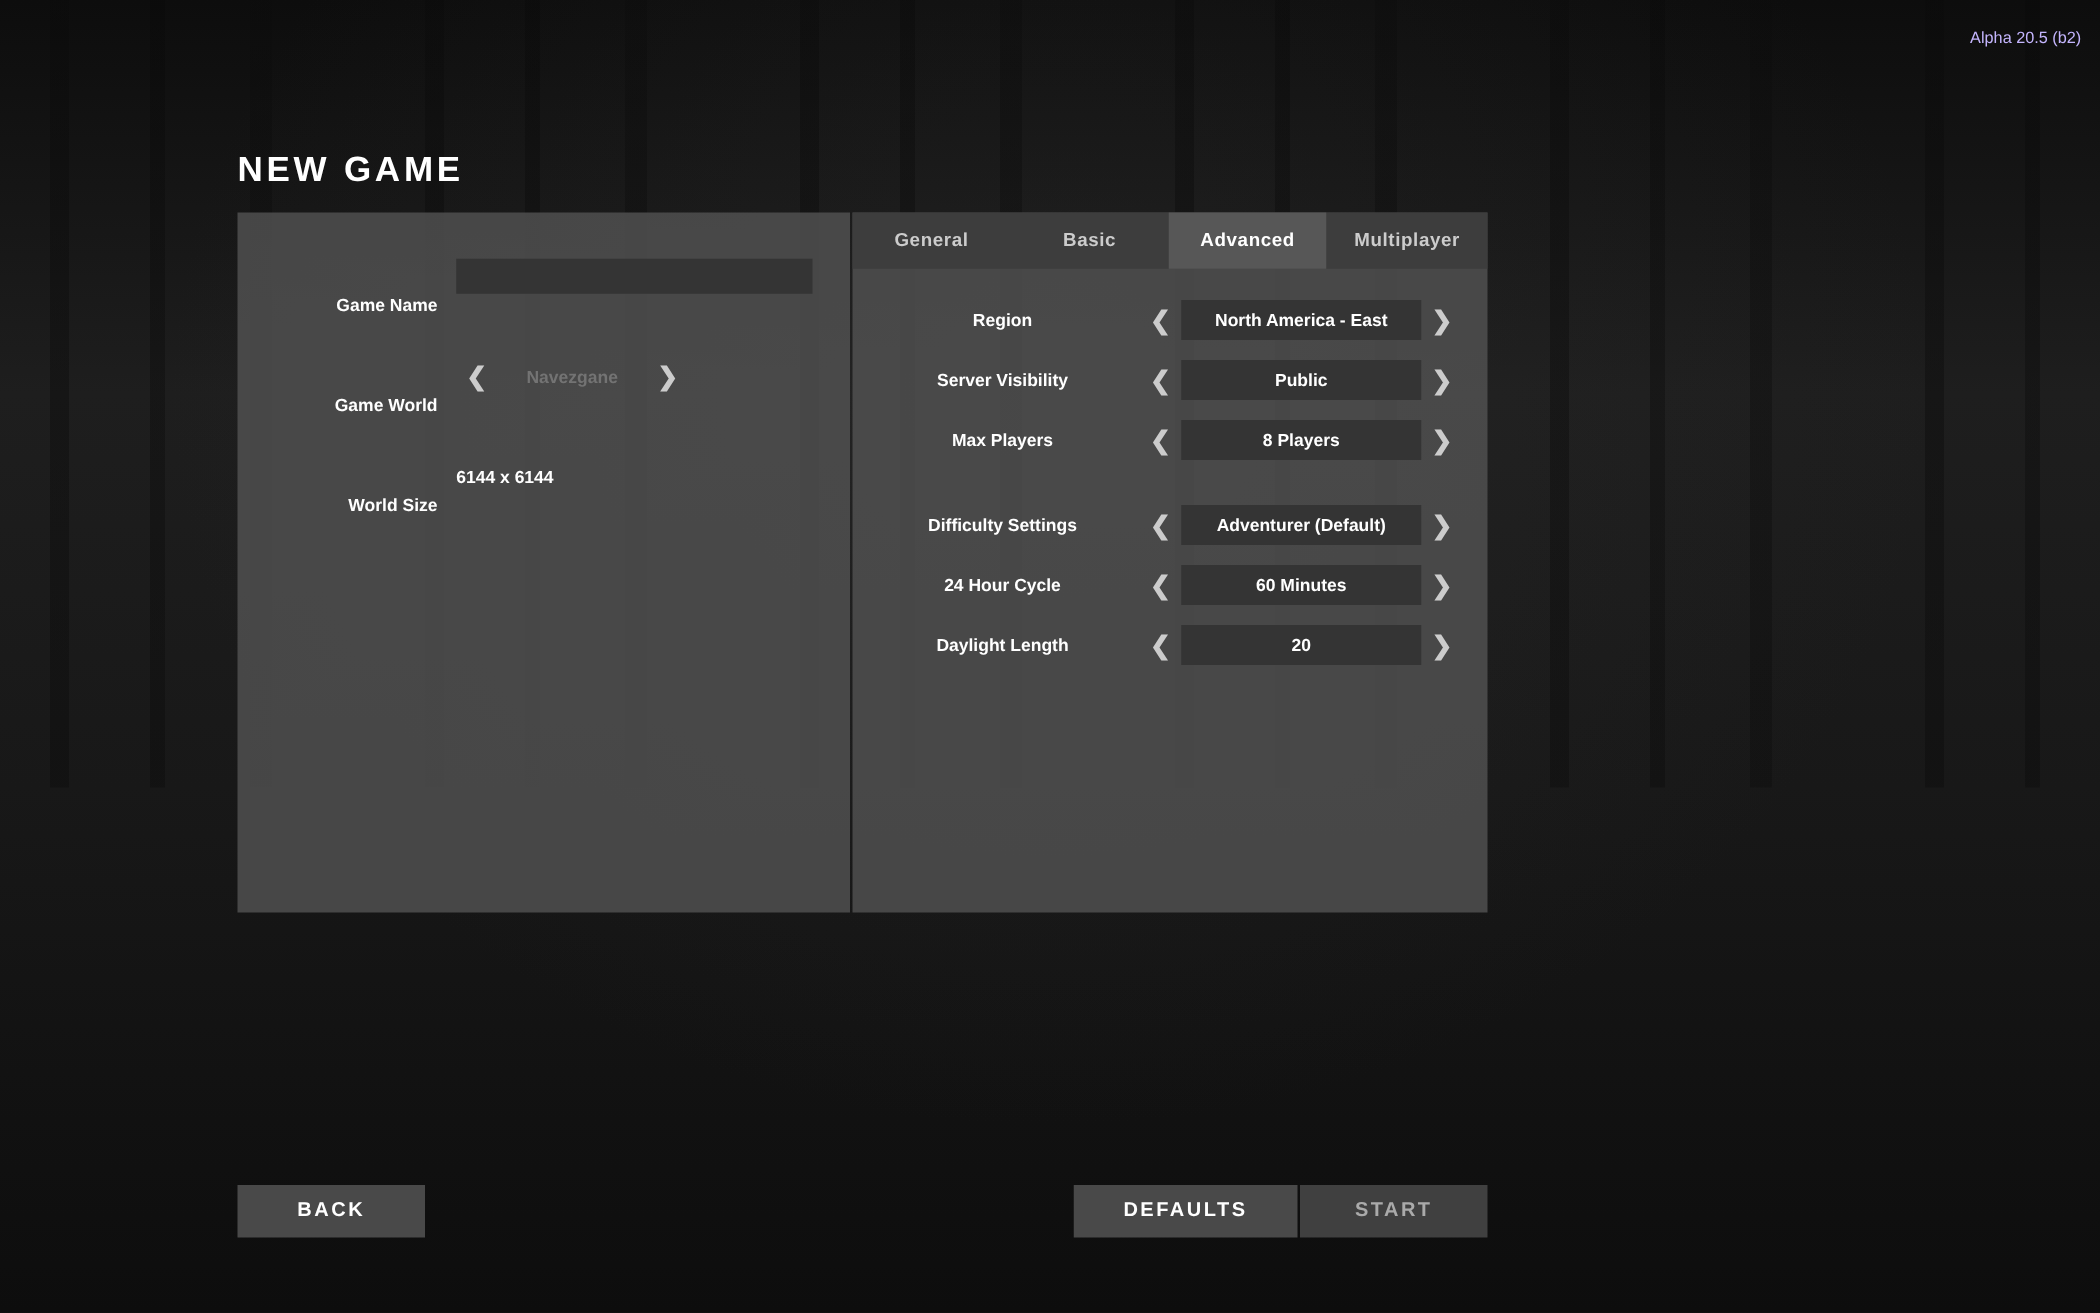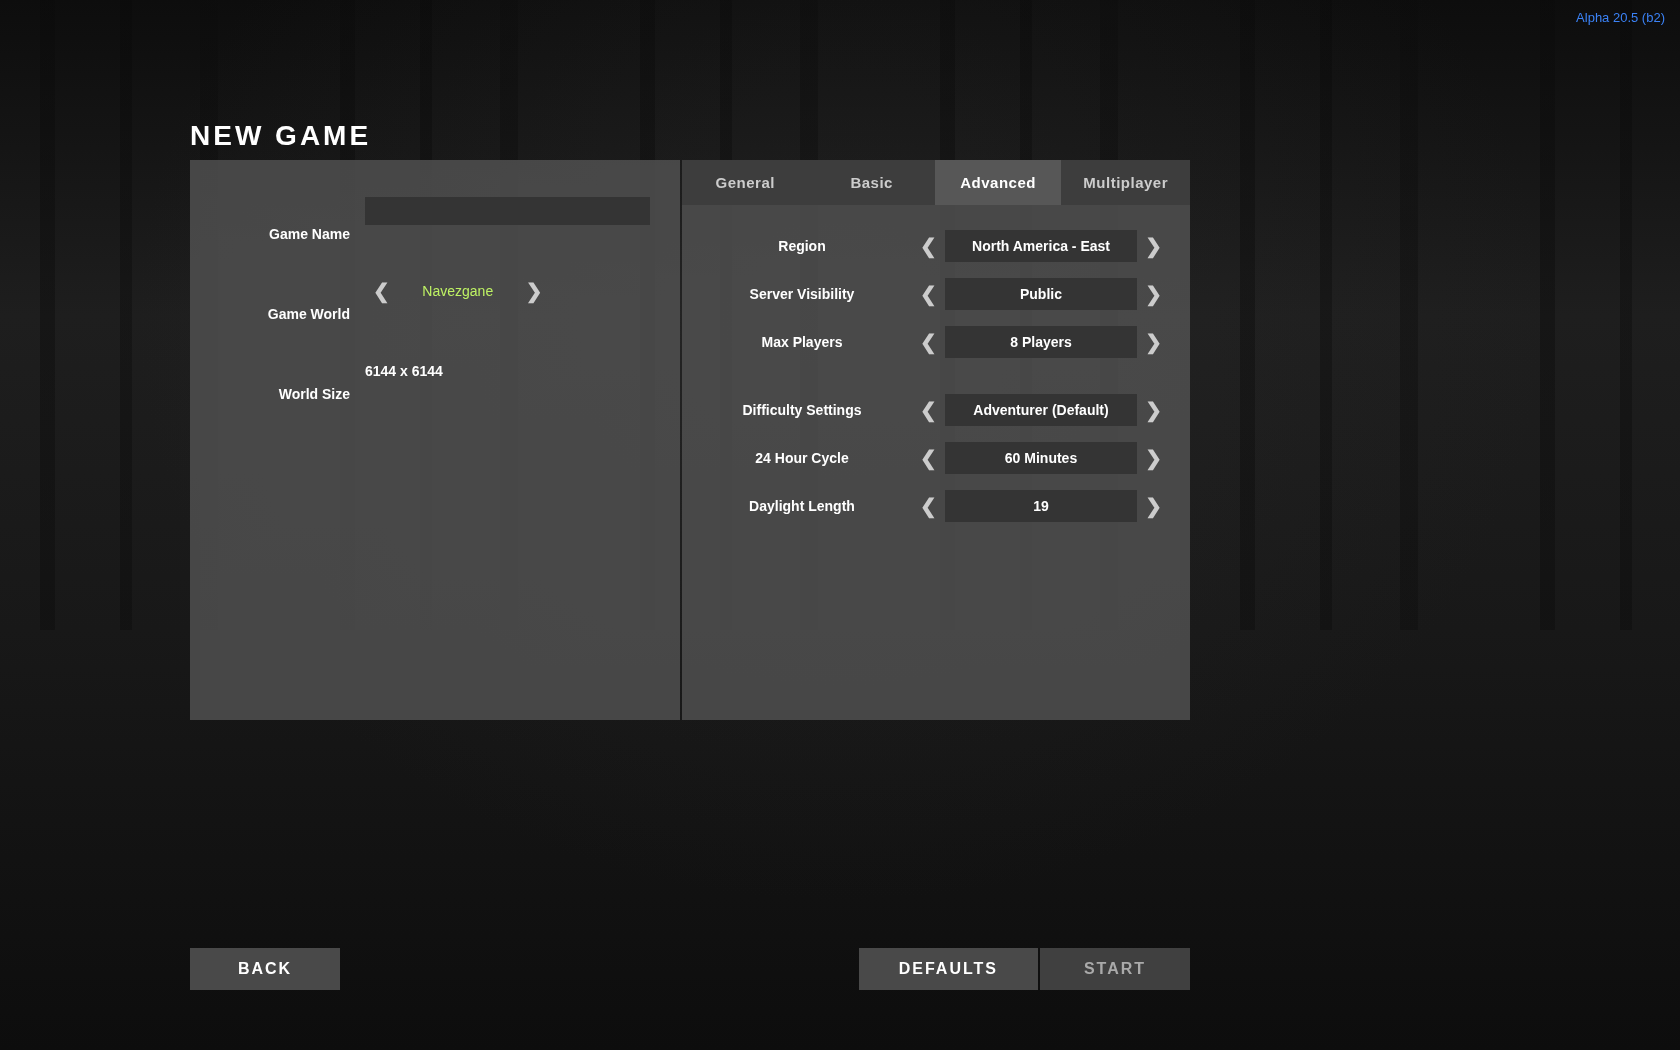--- a/index.html
+++ b/index.html
@@ -43,41 +43,41 @@
           transparent 132px, transparent 200px,
           rgba(12,12,12,0.4) 200px, rgba(12,12,12,0.4) 218px,
           transparent 218px, transparent 300px
         );
       pointer-events: none;
       z-index: 0;
     }
 
     .version-label {
       position: absolute;
-      top: 10px;
+      top: 22px;
       right: 15px;
-      color: #3b82f6;
+      color: #c4b5fd;
       font-size: 13px;
       z-index: 10;
     }
 
     .main-container {
       position: absolute;
       top: 120px;
       left: 190px;
       width: 1000px;
       z-index: 5;
     }
 
     .page-title {
       font-size: 28px;
       font-weight: bold;
       color: #fff;
       letter-spacing: 3px;
-      margin-bottom: 8px;
+      margin-bottom: 18px;
       text-transform: uppercase;
     }
 
     .content-area {
       display: flex;
       gap: 0;
       width: 100%;
     }
 
     
@@ -115,23 +115,23 @@
       padding: 0 8px;
     }
 
     .nav-control {
       display: flex;
       align-items: center;
       gap: 0;
     }
 
     .nav-value {
-      color: #bef264;
-      font-size: 14px;
-      font-weight: normal;
+      color: #737373;
+      font-size: 14px;
+      font-weight: bold;
       min-width: 120px;
       text-align: center;
     }
 
     .static-value {
       color: #fff;
       font-size: 14px;
       font-weight: bold;
     }
 
@@ -395,21 +395,21 @@
             <button class="arrow-btn">❮</button>
             <div class="settings-value">60 Minutes</div>
             <button class="arrow-btn">❯</button>
           </div>
         </div>
 
         <div class="settings-row">
           <div class="settings-label">Daylight Length</div>
           <div class="settings-control">
             <button class="arrow-btn">❮</button>
-            <div class="settings-value">19</div>
+            <div class="settings-value">20</div>
             <button class="arrow-btn">❯</button>
           </div>
         </div>
 
       </div>
     </div>
 
   </div>
 </div>
 

